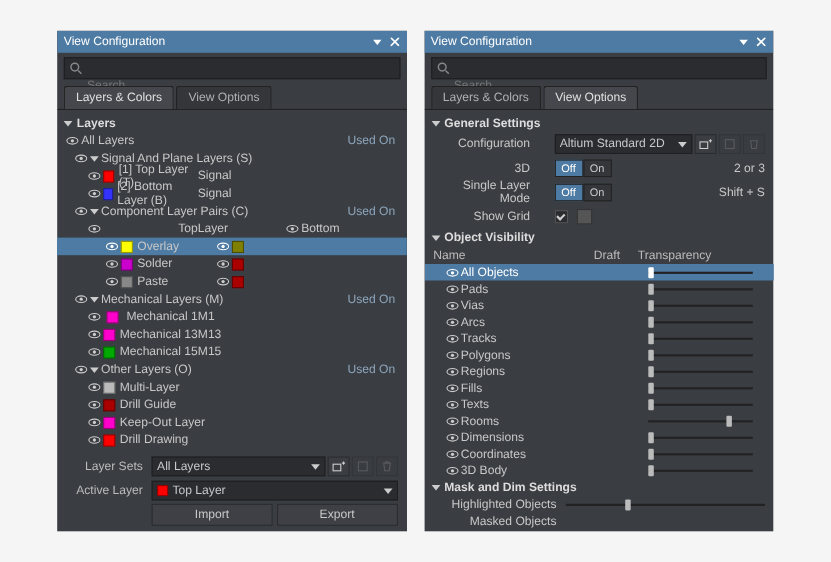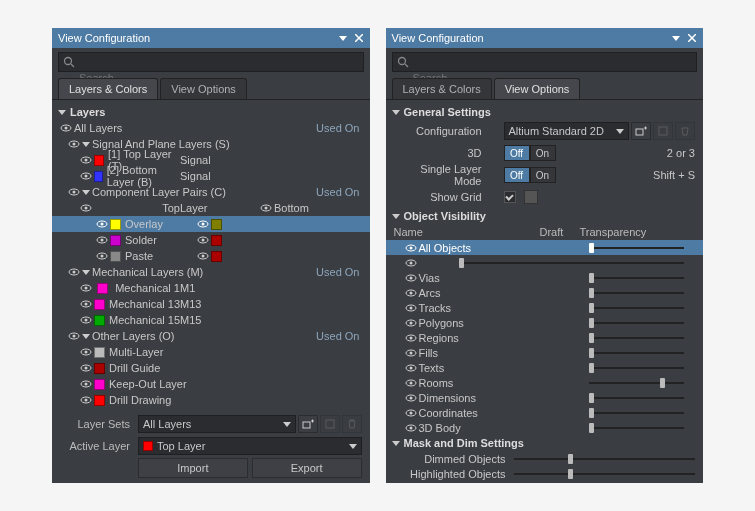--- a/index.html
+++ b/index.html
@@ -503,20 +503,21 @@
             <div class="thumb" style="left:0%"></div>
           </div>
         </div>
         <div class="ov-row">
           <span class="eye">
             <svg width="12" height="8">
               <ellipse cx="6" cy="4" rx="5" ry="3" fill="none" stroke="#ccc"></ellipse>
               <circle cx="6" cy="4" r="1.5" fill="#ccc"></circle>
             </svg>
           </span>
+          <span class="name">Pads</span>
           <span class="draft"></span>
           <div class="slider">
             <div class="track"></div>
             <div class="thumb" style="left:0%"></div>
           </div>
         </div>
         <div class="ov-row">
           <span class="eye">
             <svg width="12" height="8">
               <ellipse cx="6" cy="4" rx="5" ry="3" fill="none" stroke="#ccc"></ellipse>
@@ -668,27 +669,20 @@
           <div class="slider">
             <div class="track"></div>
             <div class="thumb" style="left:0%"></div>
           </div>
         </div>
       </div>
 
     <div class="section-hdr">
         <span class="tri"></span>
         <span>Mask and Dim Settings</span>
-      </div>
-    <div class="md-row">
-        <span class="mlbl">Dimmed Objects</span>
-        <div class="slider">
-          <div class="track"></div>
-          <div class="thumb" style="left:30%"></div>
-        </div>
       </div>
     <div class="md-row">
         <span class="mlbl">Highlighted Objects</span>
         <div class="slider">
           <div class="track"></div>
           <div class="thumb" style="left:30%"></div>
         </div>
       </div>
     <div class="md-row">
         <span class="mlbl">Masked Objects</span>

